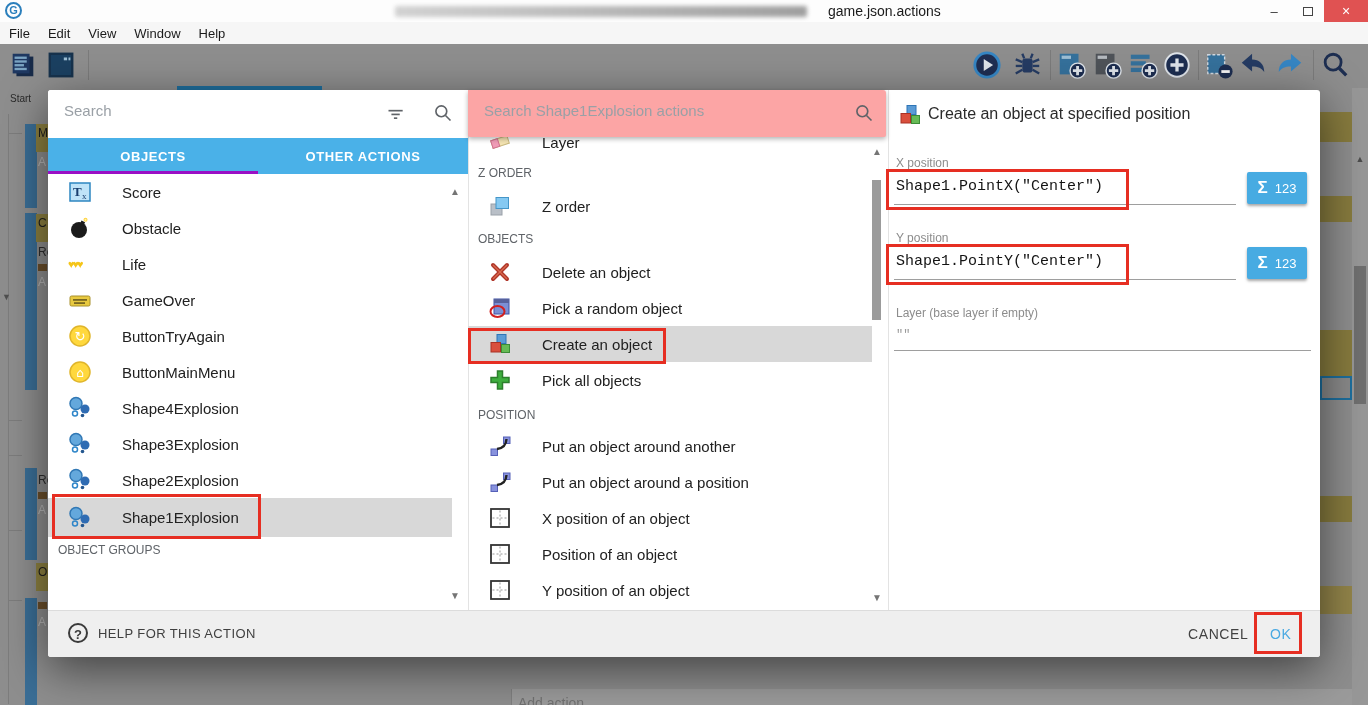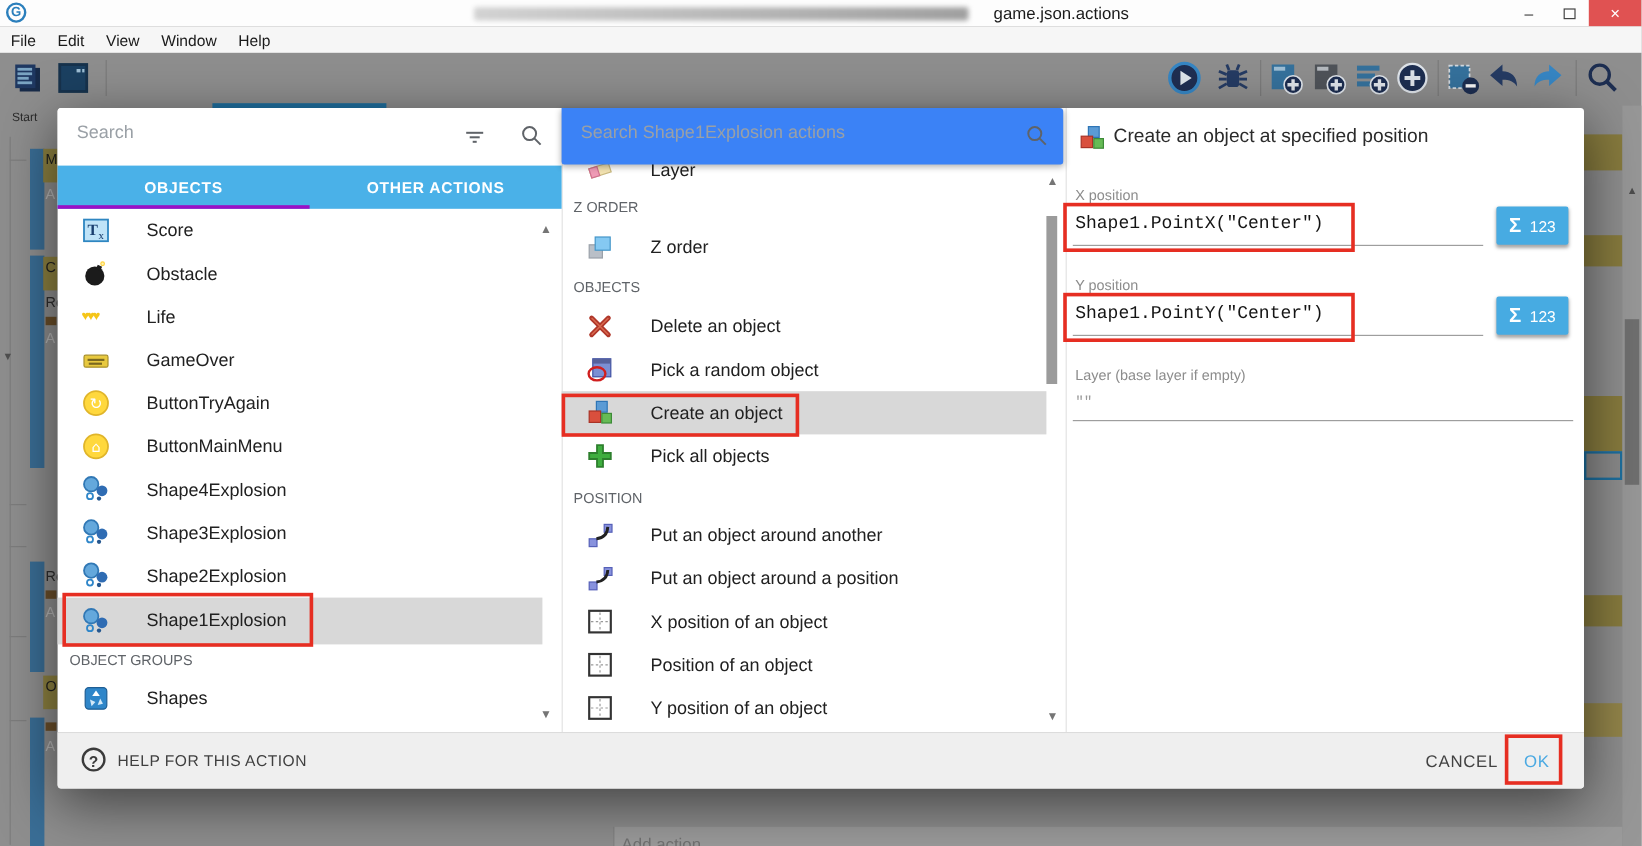--- a/index.html
+++ b/index.html
@@ -55,21 +55,21 @@
   .tab-underline { position:absolute; left:0; top:81px; width:210px; height:3px; background:#9a10c5; }
   .lrow, .mrow { position:absolute; left:0; width:404px; height:36px; display:flex; align-items:center; cursor:default; }
   .lrow .ic, .mrow .ic { width:24px; height:24px; margin-left:20px; flex:none; }
   .lrow .lab, .mrow .lab { margin-left:30px; font-size:15px; color:#212121; white-space:nowrap; }
   .sel { background:#d8d8d8; }
   .secheader { position:absolute; left:10px; font-size:12px; color:#5f6368; }
   .scrollarr { position:absolute; font-size:10px; color:#757575; }
 
   
   .mpanel { position:absolute; left:420px; top:0; width:420px; height:520px; }
-  .searchcard { position:absolute; left:0; top:0; width:418px; height:47px; background:#3b82f6; box-shadow:0 2px 5px rgba(0,0,0,.3); border-radius:0 3px 2px 2px; z-index:4; }
+  .searchcard { position:absolute; left:0; top:0; width:418px; height:47px; background:#fca5a5; box-shadow:0 2px 5px rgba(0,0,0,.3); border-radius:0 3px 2px 2px; z-index:4; }
   .searchcard input { position:absolute; left:16px; top:12px; width:340px; border:none; outline:none; font-size:15px; color:#333; background:transparent; font-family:"Liberation Sans",sans-serif; }
   .searchcard input::placeholder { color:#9aa0a6; }
   .mthumb { position:absolute; left:404px; top:90px; width:9px; height:140px; background:#9b9b9b; }
 
   
   .rpanel { position:absolute; left:840px; top:0; width:432px; height:371px; }
   .rtitle { position:absolute; left:40px; top:15px; font-size:16px; color:#2b2b2b; }
   .flabel { position:absolute; left:8px; font-size:12px; color:#8c8c8c; }
   .fvalue { position:absolute; left:8px; font-family:"Liberation Mono",monospace; font-size:15px; color:#141414; white-space:pre; }
   .funderline { position:absolute; left:6px; height:1px; background:#9e9e9e; }
@@ -330,29 +330,20 @@
       <div class="lrow sel" style="top:408px;height:39px">
         <svg class="ic" viewBox="0 0 24 24">
             <circle cx="8" cy="7.5" r="6" fill="#64a8dc" stroke="#3178b5" stroke-width="1.5"></circle>
             <circle cx="17" cy="13" r="4.5" fill="#2f6cb3"></circle>
             <circle cx="7" cy="17.5" r="2.5" fill="none" stroke="#2f86c9" stroke-width="1.5"></circle>
             <circle cx="14.5" cy="19.5" r="1.8" fill="#24578f"></circle>
           </svg>
         <span class="lab">Shape1Explosion</span>
       </div>
       <div class="secheader" style="top:453px">OBJECT GROUPS</div>
-      <div class="lrow" style="top:474px">
-        <svg class="ic" viewBox="0 0 24 24">
-            <rect x="3" y="3" width="18" height="18" rx="3" fill="#2f86c9" stroke="#1f5e94"></rect>
-            <path d="M12 5.5l3.2 4.5h-6.4z" fill="#fff"></path>
-            <path d="M7 13l4.5 2-3.2 3.5z" fill="#d4e9f8"></path>
-            <path d="M15.5 12l2.3 4.4-4.4 1.2z" fill="#d4e9f8"></path>
-          </svg>
-        <span class="lab">Shapes</span>
-      </div>
       <div class="scrollarr" style="left:402px;top:96px">▲</div>
       <div class="scrollarr" style="left:402px;top:500px">▼</div>
       <div class="annot" style="left:4px;top:404px;width:209px;height:45px"></div>
     </div>
 
     <div class="mpanel">
       <div class="mrow" style="top:34px">
         <svg class="ic" viewBox="0 0 24 24">
             <g transform="rotate(-18 12 12)">
               <rect x="3.5" y="8" width="17" height="8" fill="#f3e3b2" stroke="#c9b97f"></rect>

